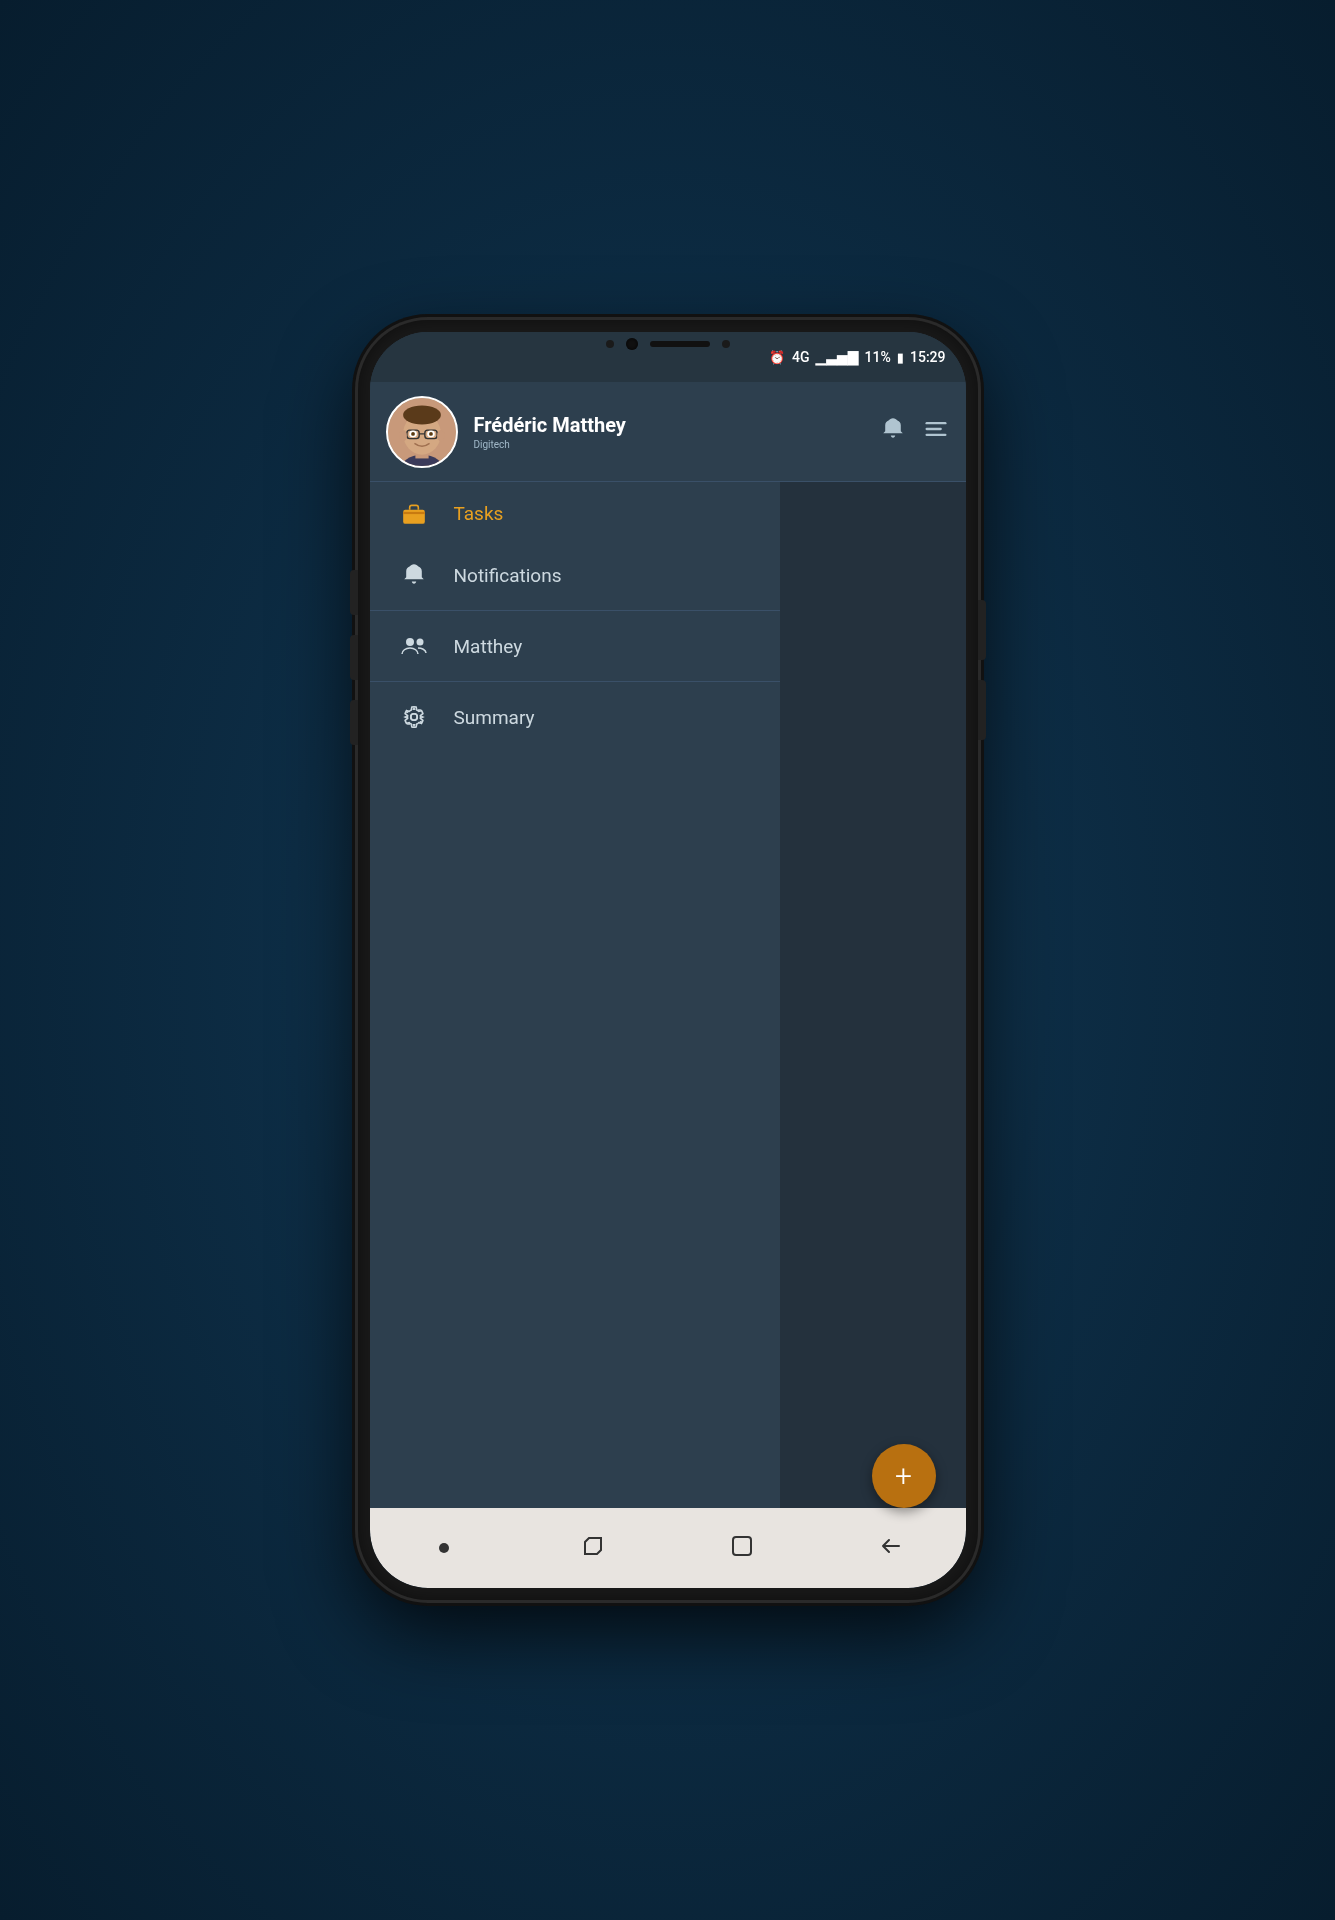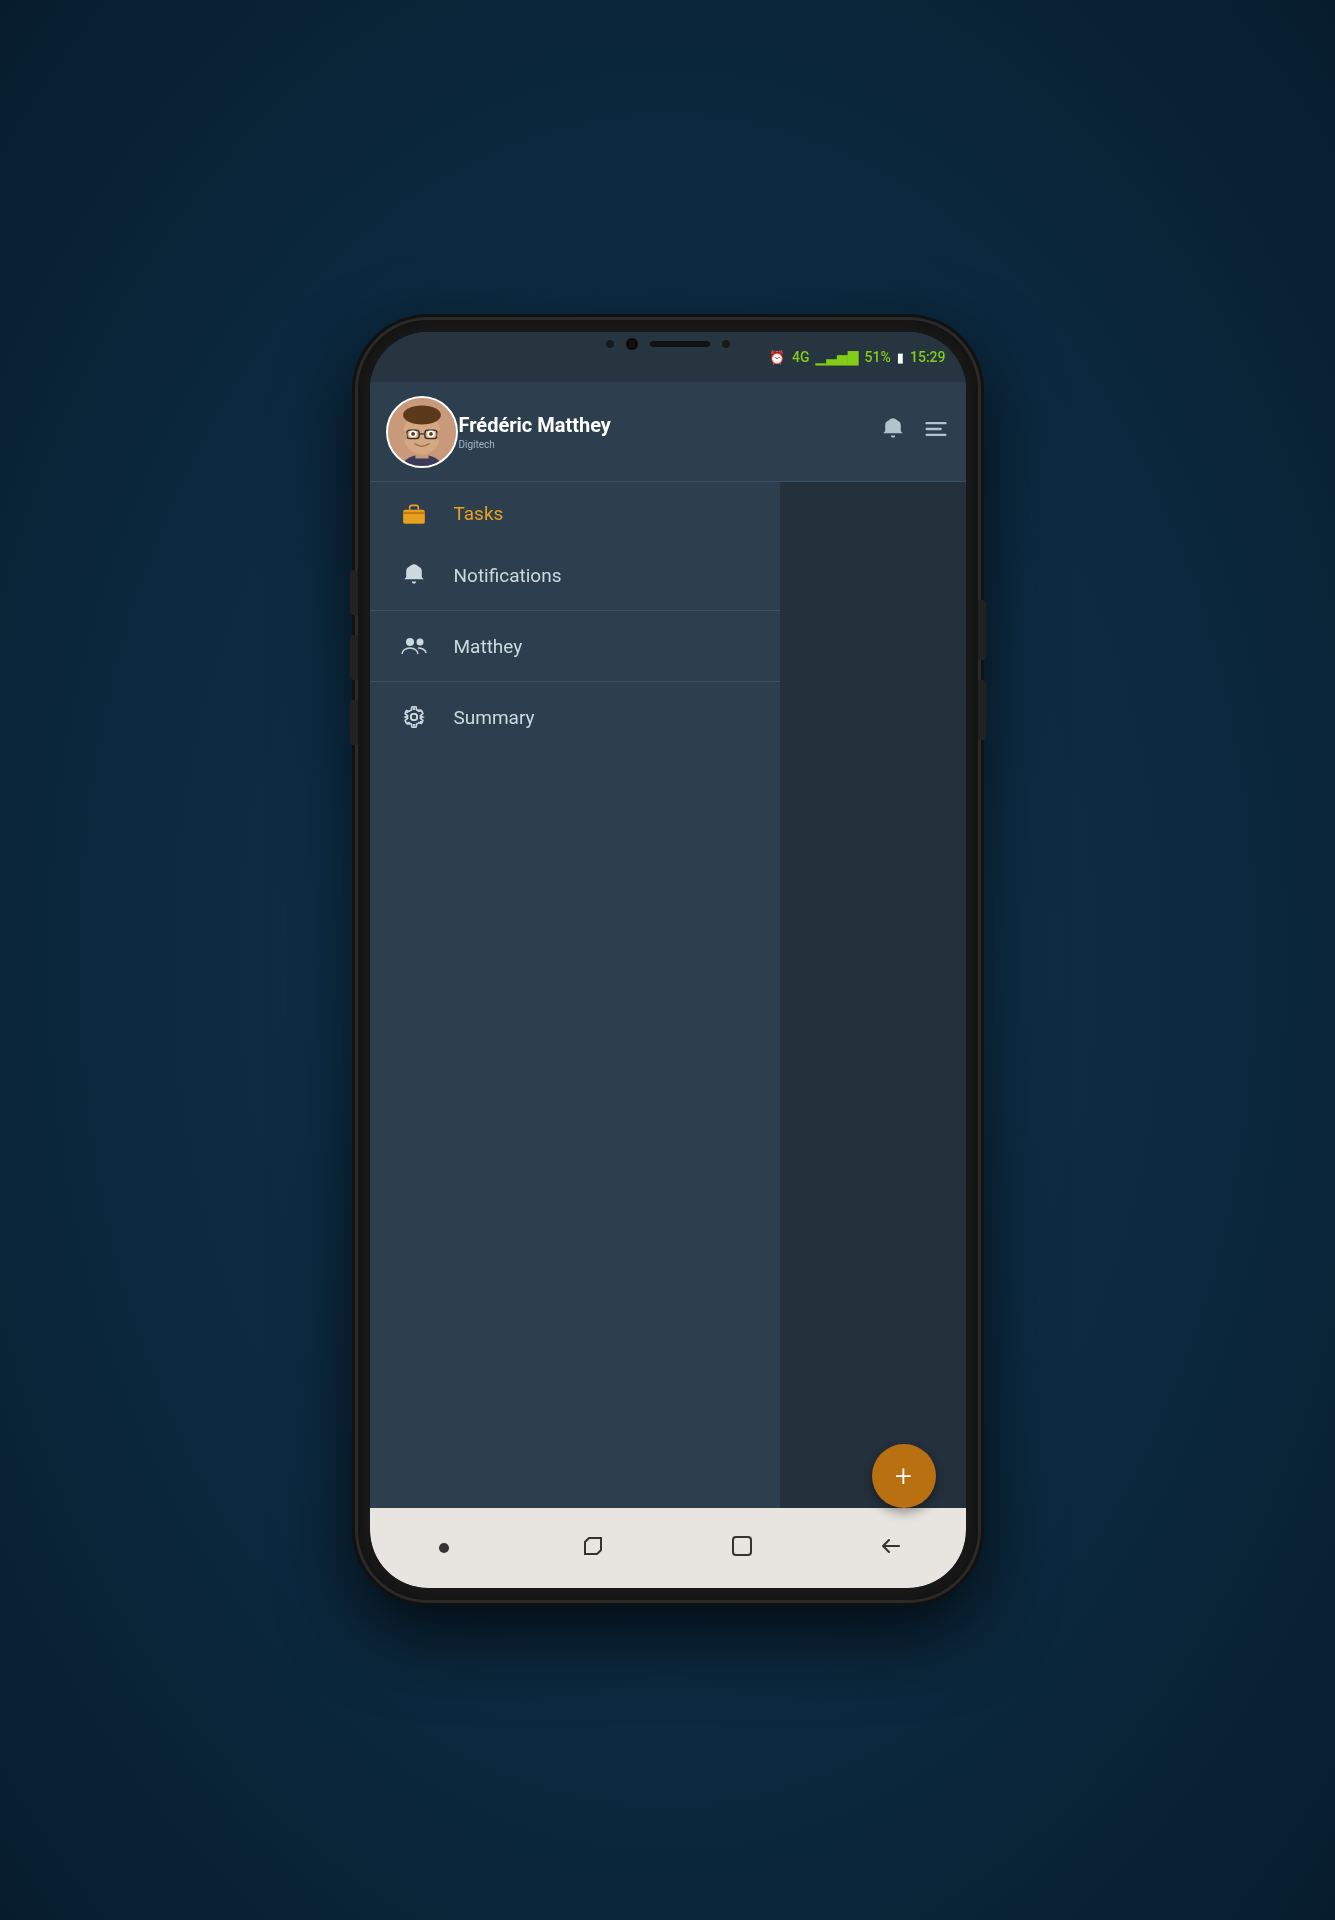--- a/index.html
+++ b/index.html
@@ -82,21 +82,21 @@
       align-items: center;
       gap: 6px;
     }
 
     .status-icon {
       color: #fff;
       font-size: 13px;
     }
 
     .status-text {
-      color: #84cc16;
+      color: #ffffff;
       font-size: 14px;
       font-weight: 500;
     }
 
     
     .app-header {
       height: 100px;
       background: #2d3f4e;
       display: flex;
       align-items: center;
@@ -118,21 +118,21 @@
       justify-content: center;
     }
 
     
     .face-svg {
       width: 72px;
       height: 72px;
     }
 
     .user-info {
-      margin-left: 1px;
+      margin-left: 16px;
       flex: 1;
     }
 
     .user-name {
       color: #fff;
       font-size: 20px;
       font-weight: 700;
     }
 
     .user-company {
@@ -319,21 +319,21 @@
     <div class="camera-dot-small"></div>
   </div>
 
   <div class="phone-screen">
 
     <div class="status-bar">
       <div class="status-bar-right">
         <span class="status-icon">⏰</span>
         <span class="status-text">4G</span>
         <span class="status-text">▁▃▅▇</span>
-        <span class="status-text">51%</span>
+        <span class="status-text">11%</span>
         <span class="status-icon">▮</span>
         <span class="status-text">15:29</span>
       </div>
     </div>
 
     <div class="app-header">
       <div class="avatar-container">
         <svg class="face-svg" viewBox="0 0 72 72" xmlns="http://www.w3.org/2000/svg">
           <circle cx="36" cy="36" r="36" fill="#c8997a"></circle>
 

